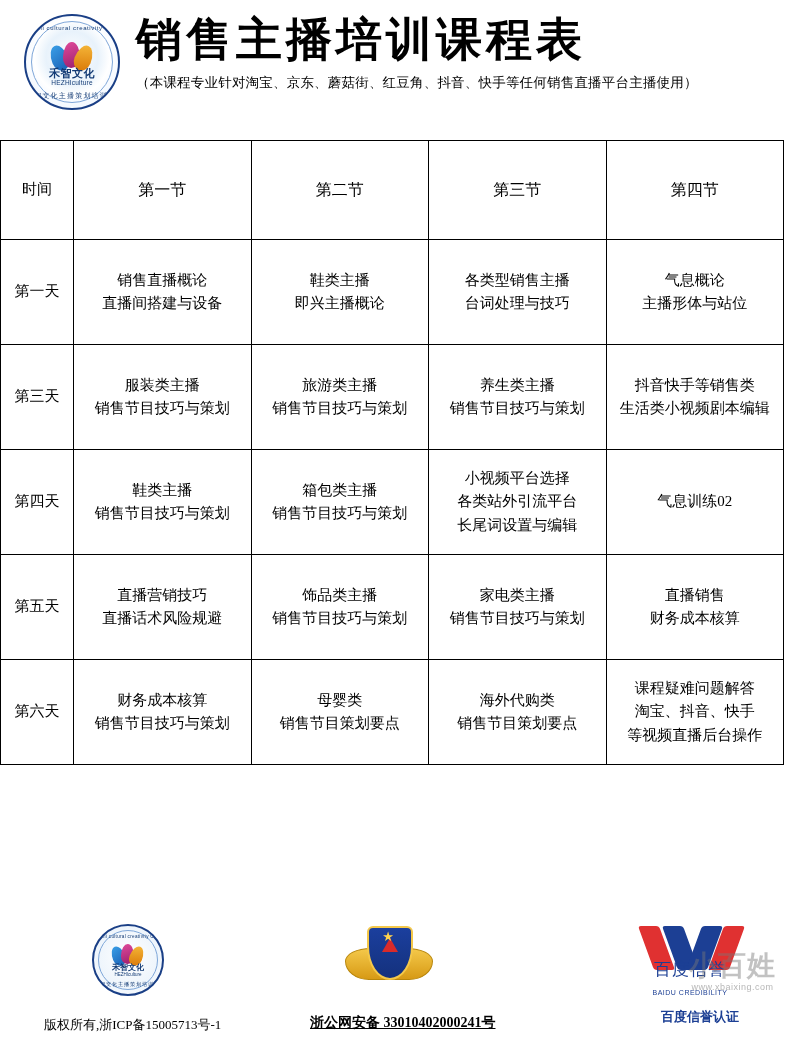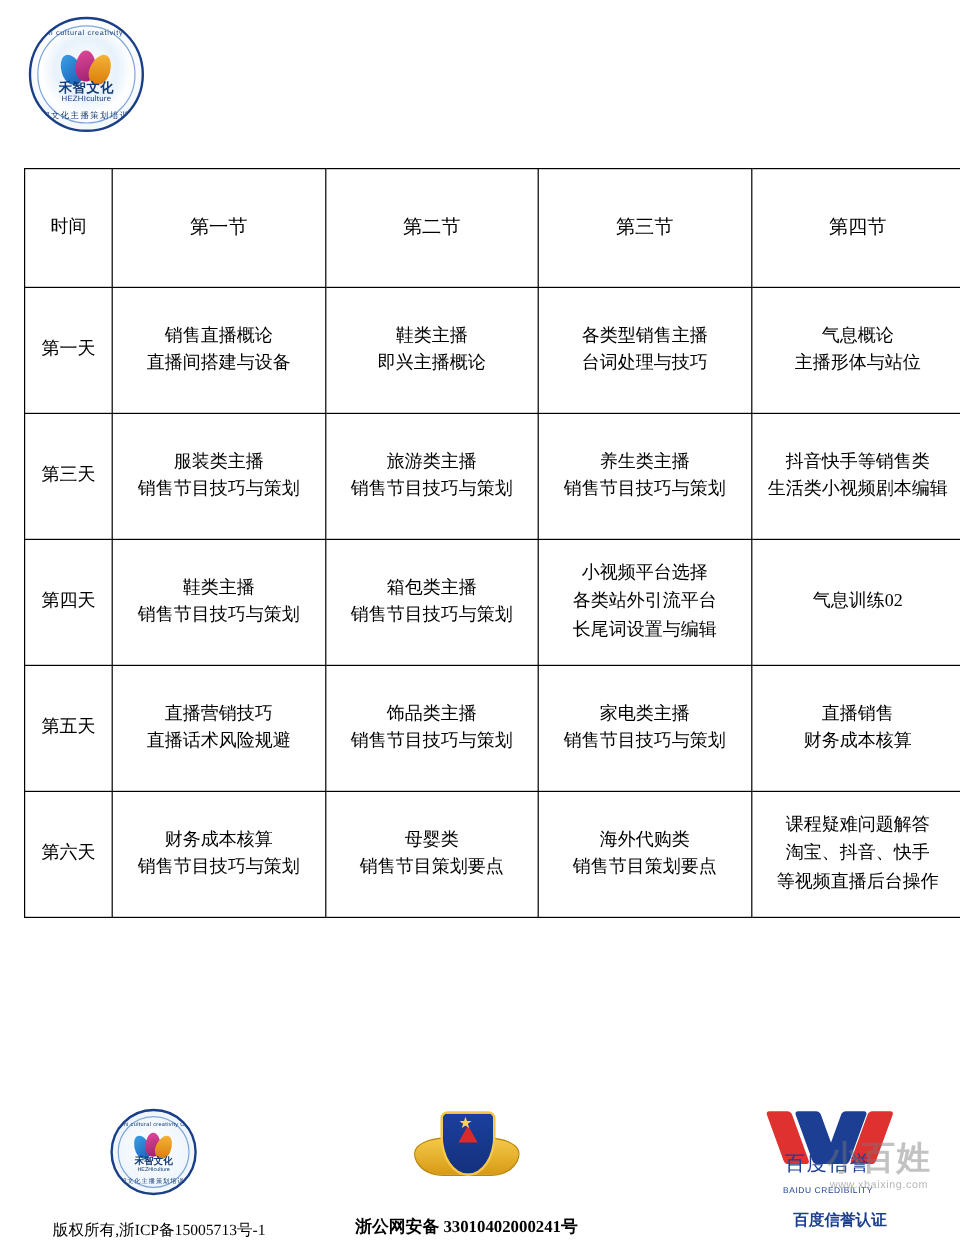--- a/index.html
+++ b/index.html
@@ -116,21 +116,21 @@
   .doc-subtitle {
     font-size: 13.5px;
     margin-top: 8px;
     letter-spacing: 0.2px;
     white-space: nowrap;
     font-family: "Liberation Serif", serif;
   }
 
   
   .table-wrap {
-    padding: 30px 8px 0 20px;
+    padding: 30px 8px 0 0;
   }
   table.schedule {
     width: 784px;
     border-collapse: collapse;
     table-layout: fixed;
   }
   table.schedule td,
   table.schedule th {
     border: 1px solid #000000;
     text-align: center;
@@ -301,45 +301,50 @@
   }
   .copyright {
     position: absolute;
     left: 44px;
     top: 2px;
     font-size: 13px;
     font-family: "Liberation Serif", serif;
   }
   .icp {
     position: absolute;
-    left: 296px;
+    left: 310px;
     top: 0px;
     font-size: 14px;
     font-weight: bold;
     font-family: "Liberation Serif", serif;
+    text-decoration: underline;
   }
 </style>
 </head>
 <body>
 
 <div class="header">
   <div class="logo-wrap">
     <div class="logo">
       <div class="ring"></div>
       <div class="arc-top">Hezhi cultural creativity Co.,Ltd</div>
       <div class="mark">
         <span class="petal p1"></span>
         <span class="petal p2"></span>
         <span class="petal p3"></span>
       </div>
       <div class="cn-name">禾智文化</div>
       <div class="en-name">HEZHIculture</div>
       <div class="arc-bottom">禾智文化主播策划培训认证</div>
     </div>
   </div>
+  <div class="title-block">
+    <div class="doc-title">销售主播培训课程表</div>
+    <div class="doc-subtitle">（本课程专业针对淘宝、京东、蘑菇街、红豆角、抖音、快手等任何销售直播平台主播使用）</div>
+  </div>
 </div>
 
 <div class="table-wrap">
   <table class="schedule">
     <thead>
       <tr>
         <td class="col-time">时间</td>
         <td>第一节</td>
         <td>第二节</td>
         <td>第三节</td>

